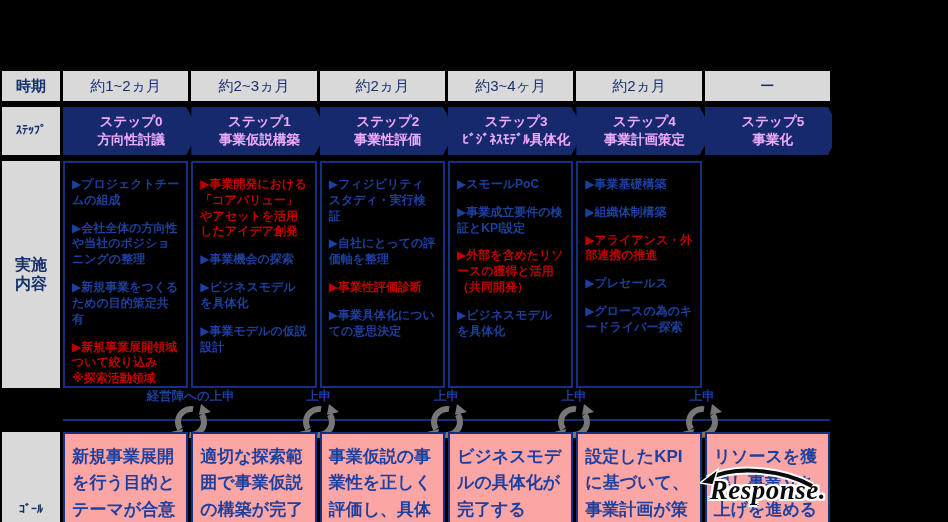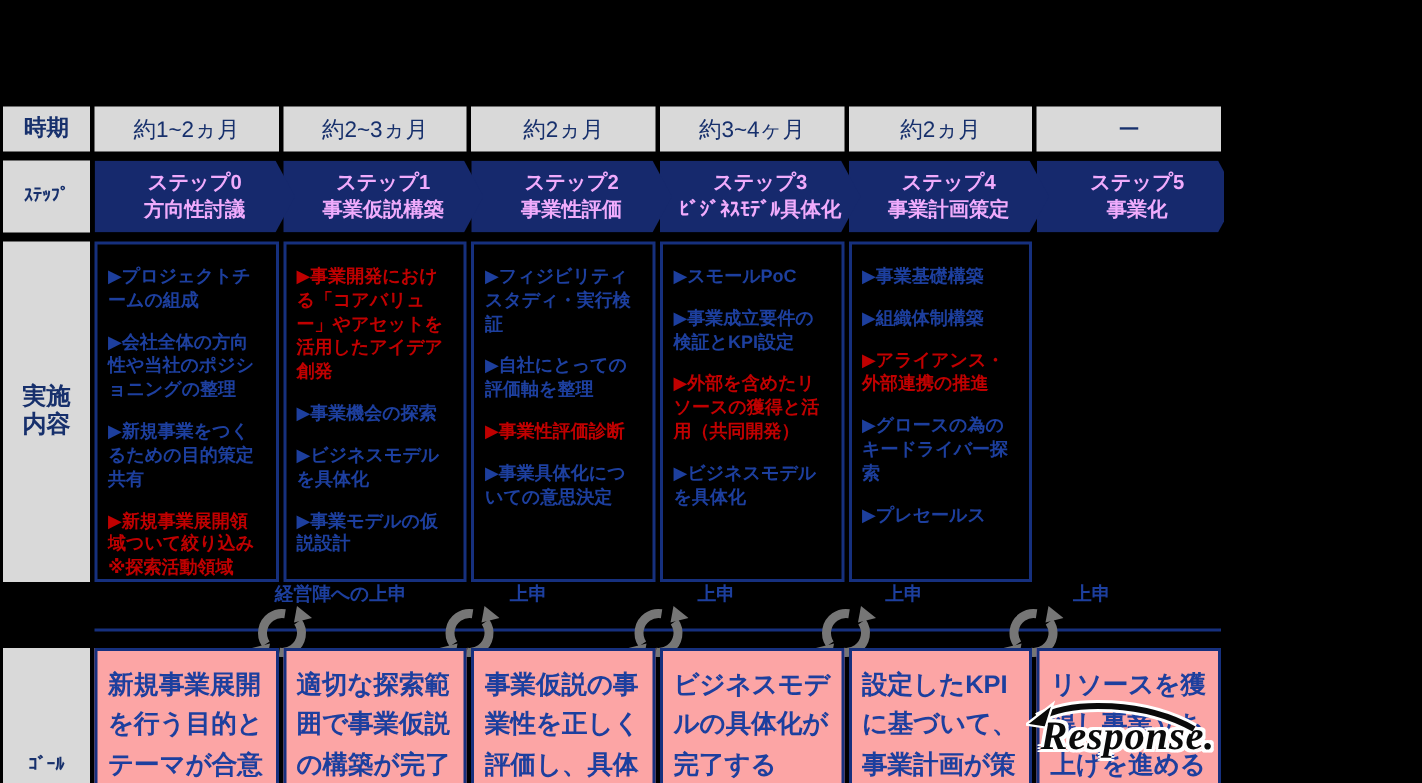--- a/index.html
+++ b/index.html
@@ -1,18 +1,19 @@
 <!DOCTYPE html>
 <html><head>
 <meta charset="utf-8">
 <style>
   html,body{margin:0;padding:0;background:#000;}
   .canvas{
     position:relative;width:816px;height:522px;background:#000;overflow:hidden;
     font-family:"Liberation Sans","DejaVu Sans",sans-serif;
+    padding-left:16px;
   }
   .grid-row{
     position:absolute;left:2px;right:2px;
     display:grid;grid-template-columns:58px repeat(6,1fr);column-gap:3px;
   }
   .row-period{top:71px;height:30px;}
   .row-steps{top:107px;height:48px;}
   .row-content{top:161px;height:227px;}
   .row-goal{top:432px;height:86px;}
 
@@ -57,21 +58,21 @@
     border:2px solid #16307e;background:#fca5a5;color:#1d3f9e;
     font-size:17px;font-weight:bold;line-height:1.55;
     padding:10px 7px;box-sizing:border-box;overflow:visible;
   }
 
   .timeline{position:absolute;left:63px;right:2px;top:388px;height:46px;}
   .tl-line{position:absolute;left:0;right:0;top:31px;height:2px;background:#16307e;}
   .tl-node{position:absolute;top:0;width:0;}
   .tl-label{
     position:absolute;top:0;left:0;transform:translateX(-50%);
-    color:#1d3f9e;font-size:12.5px;font-weight:bold;white-space:nowrap;margin-left:39px;
+    color:#1d3f9e;font-size:12.5px;font-weight:bold;white-space:nowrap;
   }
   .tl-icon{
     position:absolute;top:14px;left:0;transform:translateX(-50%);
   }
 
   .logo{
     position:absolute;right:6px;bottom:16px;z-index:10;
   }
   .logo-text{
     font-family:"Liberation Serif","DejaVu Serif",serif;
@@ -150,22 +151,22 @@
     <div class="content-box">
         <div class="item c-blue">▶スモールPoC</div>
         <div class="item c-blue">▶事業成立要件の検証とKPI設定</div>
         <div class="item c-red">▶外部を含めたリソースの獲得と活用（共同開発）</div>
         <div class="item c-blue">▶ビジネスモデルを具体化</div>
       </div>
     <div class="content-box">
         <div class="item c-blue">▶事業基礎構築</div>
         <div class="item c-blue">▶組織体制構築</div>
         <div class="item c-red">▶アライアンス・外部連携の推進</div>
+        <div class="item c-blue">▶プレセールス</div>
         <div class="item c-blue">▶グロースの為のキードライバー探索</div>
-        <div class="item c-blue">▶プレセールス</div>
       </div>
   </div>
 
   <div class="timeline">
     <div class="tl-line"></div>
 
     <div class="tl-node" style="left:calc(100%*1/6);">
       <div class="tl-label">経営陣への上申</div>
       <svg class="tl-icon" width="40" height="40" viewBox="0 0 40 40">
         <circle cx="20" cy="20" r="13" fill="none" stroke="#767676" stroke-width="6" stroke-dasharray="30 10.8" transform="rotate(-35 20 20)"></circle>

